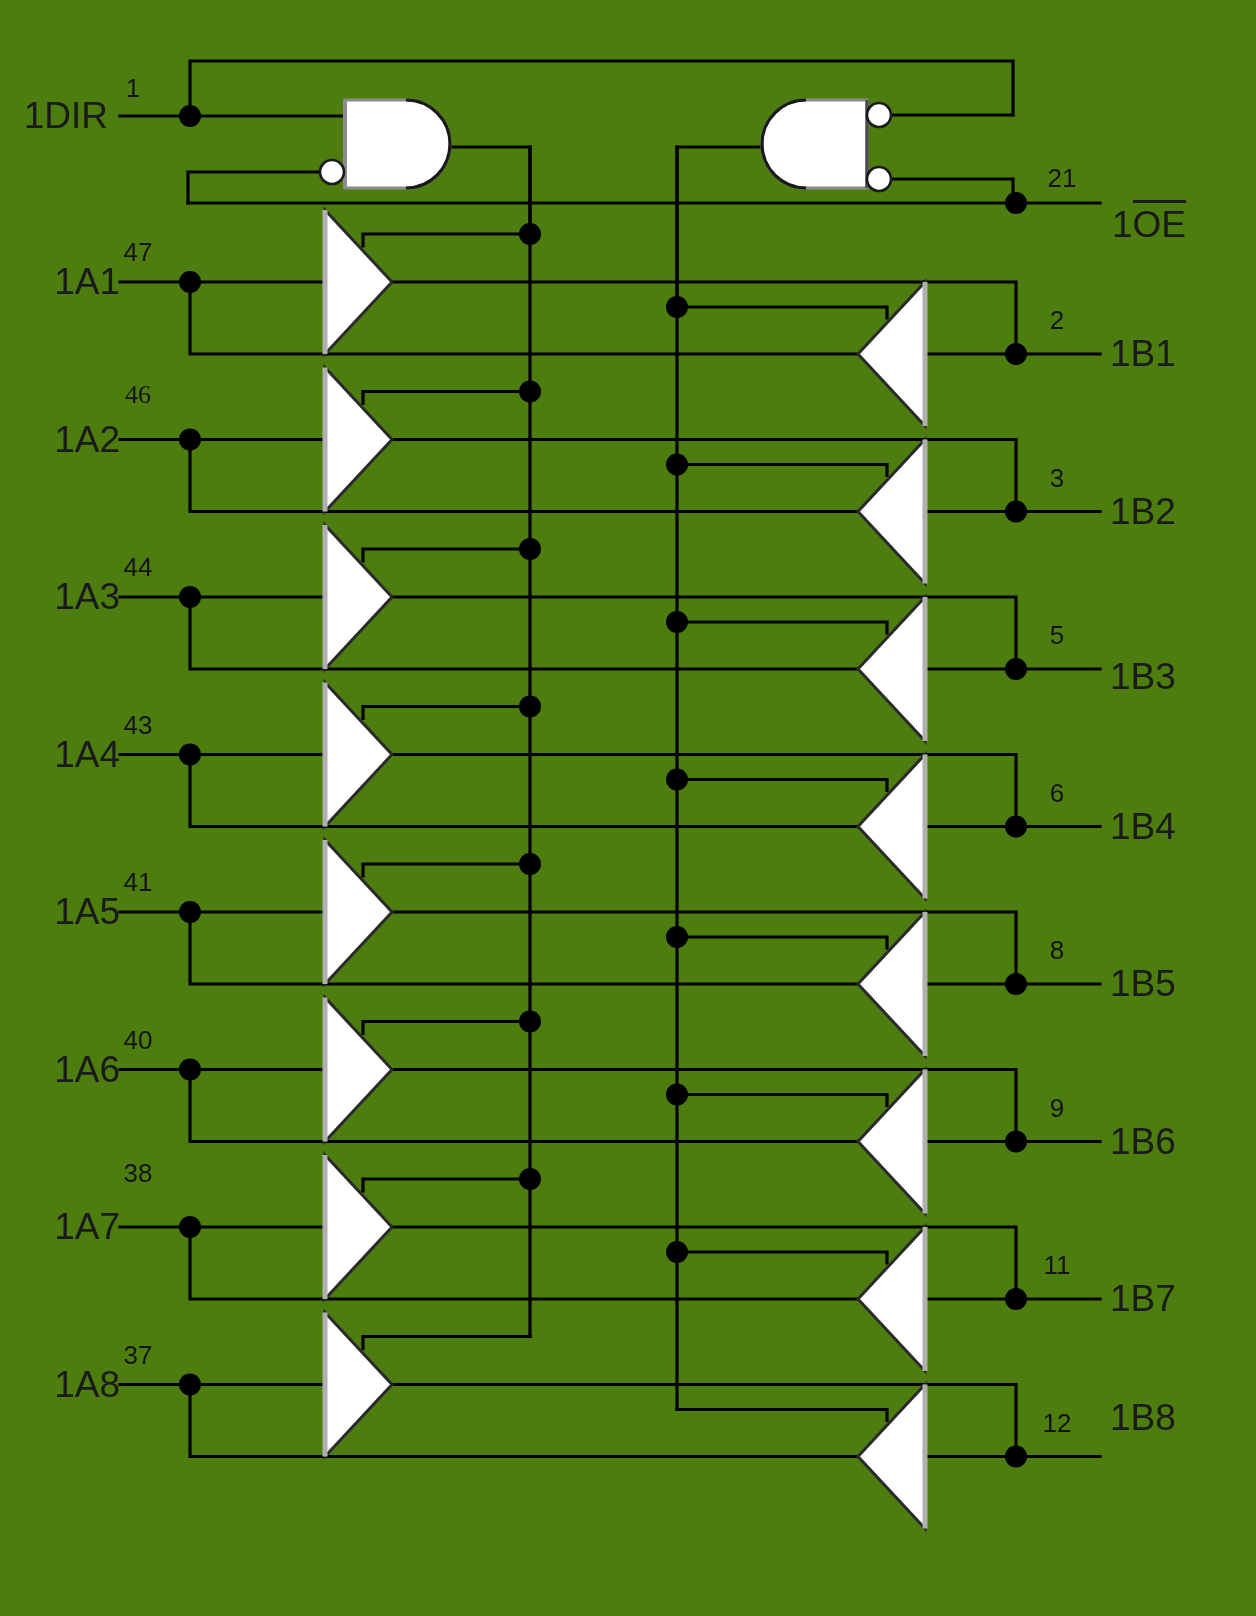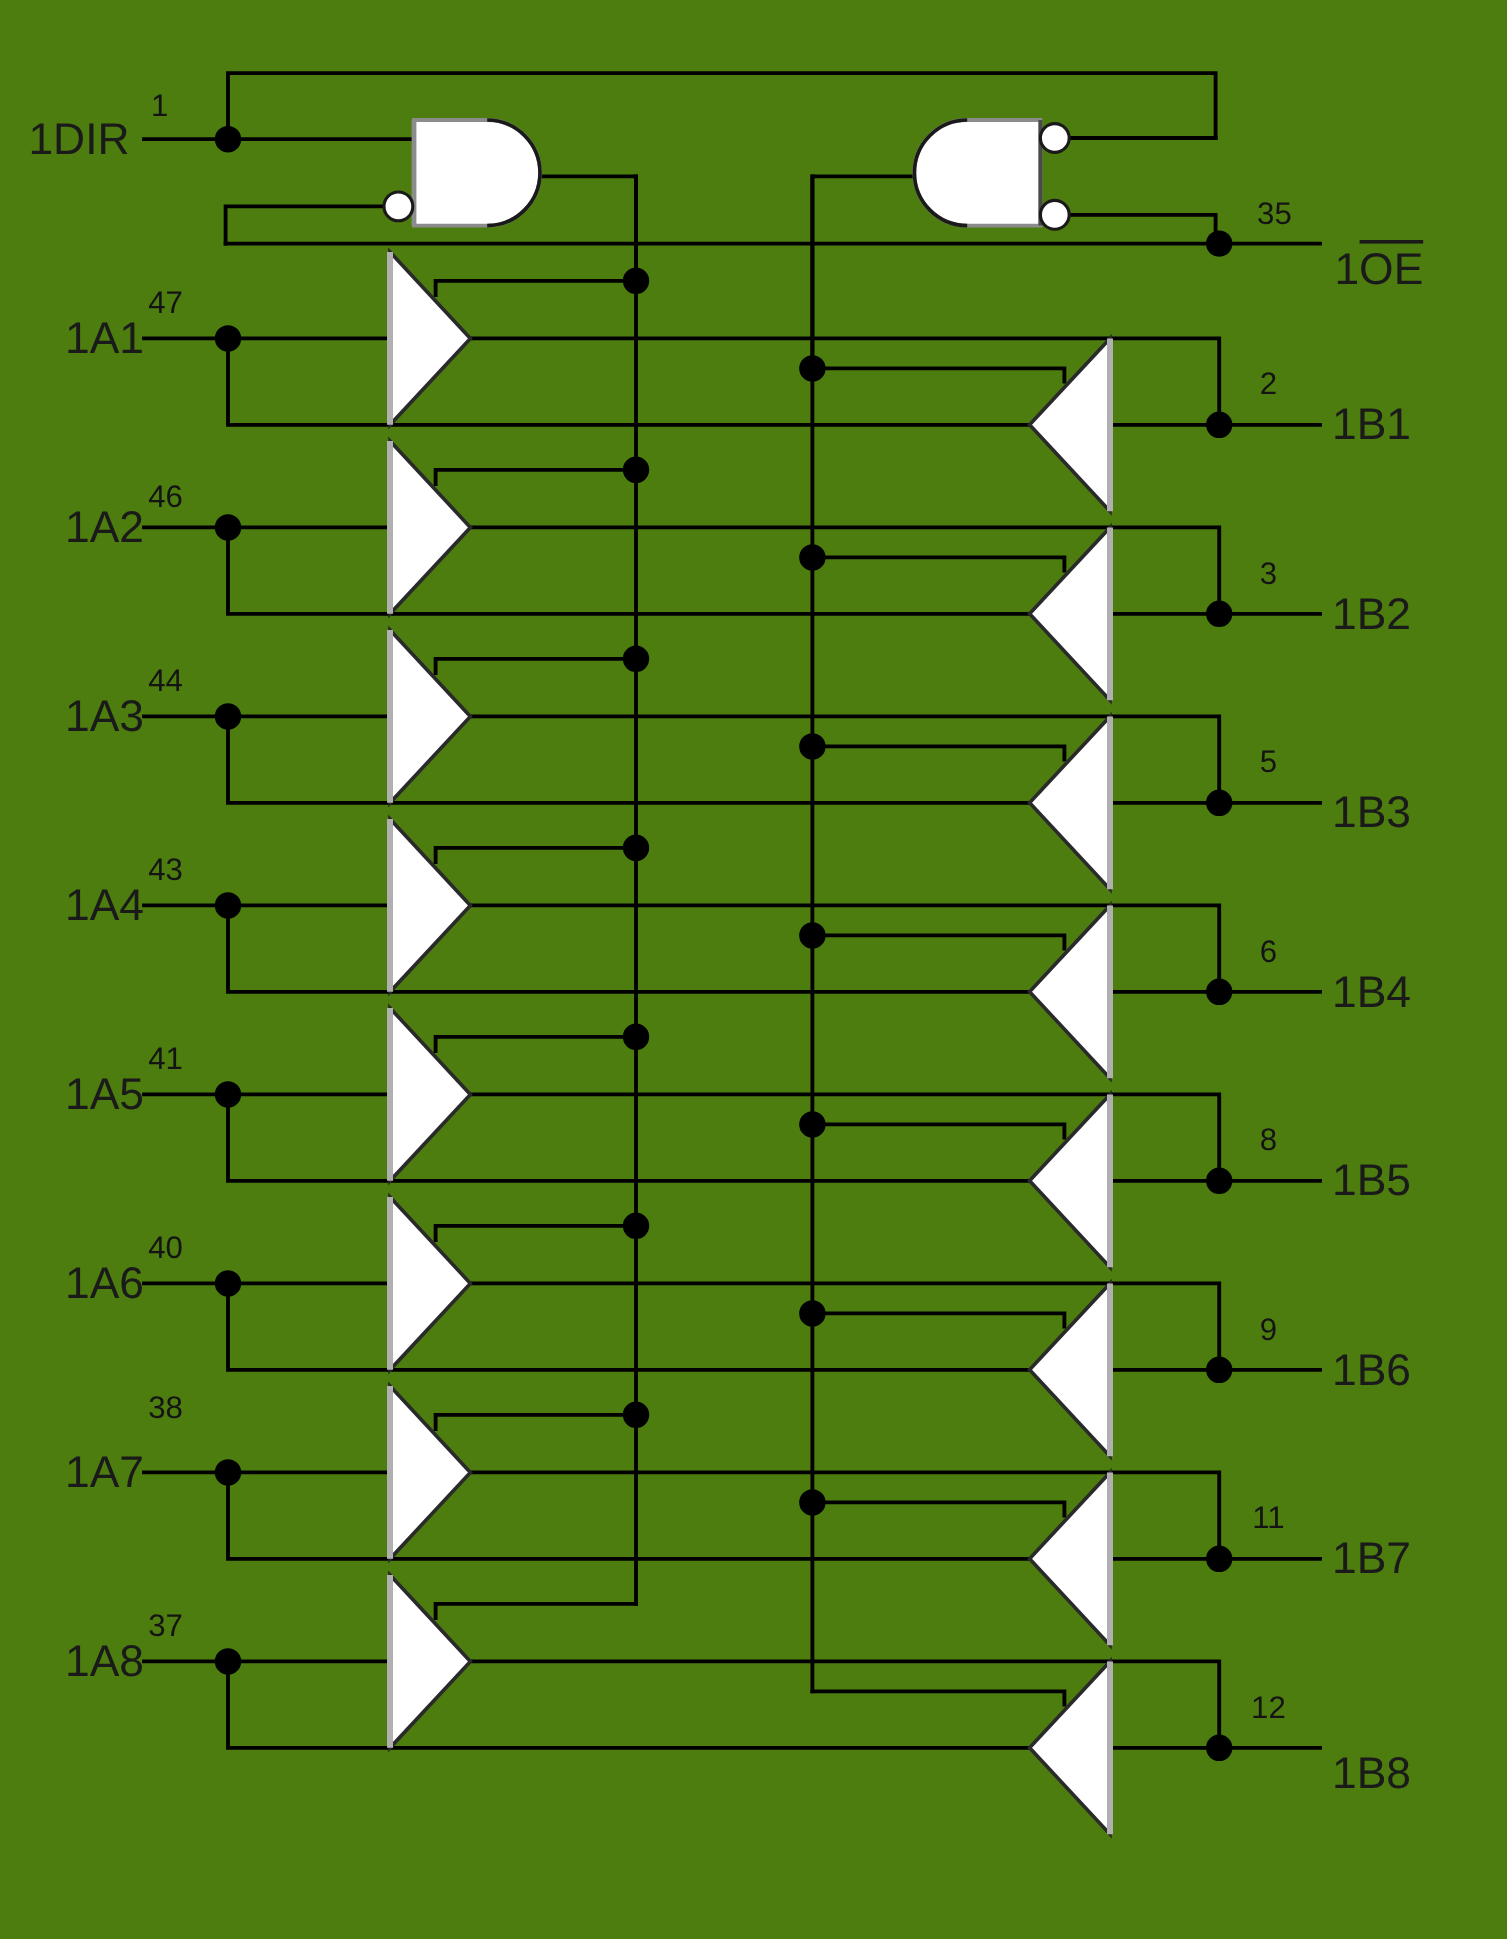--- a/index.html
+++ b/index.html
@@ -153,27 +153,27 @@
         <circle cx="1016" cy="1299" r="11"></circle>
         <circle cx="190" cy="1384.5" r="11"></circle>
         <circle cx="1016" cy="1456.5" r="11"></circle>
       </g>
   </svg>
 
   <div id="labels">
       <div class="sig-label left" style="left: 108px; top: 116px;">1DIR</div>
       <div class="pin-num" style="left: 133px; top: 88px;">1</div>
       <div class="sig-label right" style="left: 1112px; top: 225px;"><span>1</span><span style="border-top: 3px solid rgb(26, 26, 26); padding-top: 1px; text-align: center;">OE</span></div>
-      <div class="pin-num" style="left: 1062px; top: 178px;">35</div>
+      <div class="pin-num" style="left: 1062px; top: 178px;">21</div>
       <div class="sig-label left" style="left: 120px; top: 282px;">1A1</div>
       <div class="pin-num" style="left: 138px; top: 252px;">47</div>
       <div class="sig-label right" style="left: 1110px; top: 354px;">1B1</div>
       <div class="pin-num" style="left: 1057px; top: 320px;">2</div>
       <div class="sig-label left" style="left: 120px; top: 439.5px;">1A2</div>
-      <div class="pin-num" style="left: 138px; top: 414px;">46</div>
+      <div class="pin-num" style="left: 138px; top: 395px; font-family: Liberation Serif, serif;">46</div>
       <div class="sig-label right" style="left: 1110px; top: 511.5px;">1B2</div>
       <div class="pin-num" style="left: 1057px; top: 477.5px;">3</div>
       <div class="sig-label left" style="left: 120px; top: 597px;">1A3</div>
       <div class="pin-num" style="left: 138px; top: 567px;">44</div>
       <div class="sig-label right" style="left: 1110px; top: 677px;">1B3</div>
       <div class="pin-num" style="left: 1057px; top: 635px;">5</div>
       <div class="sig-label left" style="left: 120px; top: 754.5px;">1A4</div>
       <div class="pin-num" style="left: 138px; top: 724.5px;">43</div>
       <div class="sig-label right" style="left: 1110px; top: 826.5px;">1B4</div>
       <div class="pin-num" style="left: 1057px; top: 792.5px;">6</div>
@@ -184,17 +184,17 @@
       <div class="sig-label left" style="left: 120px; top: 1069.5px;">1A6</div>
       <div class="pin-num" style="left: 138px; top: 1039.5px;">40</div>
       <div class="sig-label right" style="left: 1110px; top: 1141.5px;">1B6</div>
       <div class="pin-num" style="left: 1057px; top: 1107.5px;">9</div>
       <div class="sig-label left" style="left: 120px; top: 1227px;">1A7</div>
       <div class="pin-num" style="left: 138px; top: 1173px;">38</div>
       <div class="sig-label right" style="left: 1110px; top: 1299px;">1B7</div>
       <div class="pin-num" style="left: 1057px; top: 1265px;">11</div>
       <div class="sig-label left" style="left: 120px; top: 1384.5px;">1A8</div>
       <div class="pin-num" style="left: 138px; top: 1354.5px;">37</div>
-      <div class="sig-label right" style="left: 1110px; top: 1478px;">1B8</div>
+      <div class="sig-label right" style="left: 1110px; top: 1418px;">1B8</div>
       <div class="pin-num" style="left: 1057px; top: 1422.5px;">12</div>
     </div>
 
 </div>
 
 </body></html>

